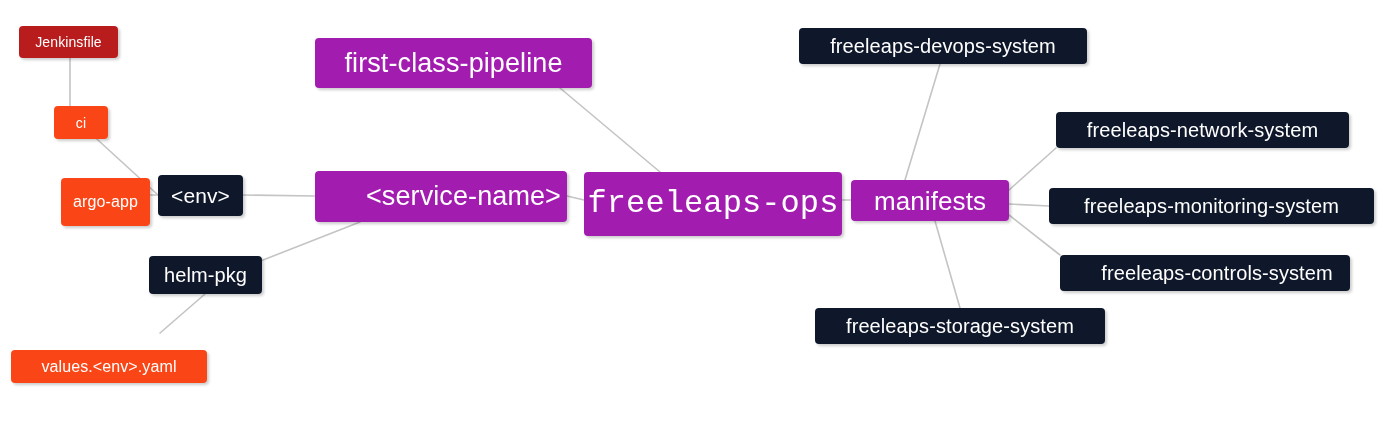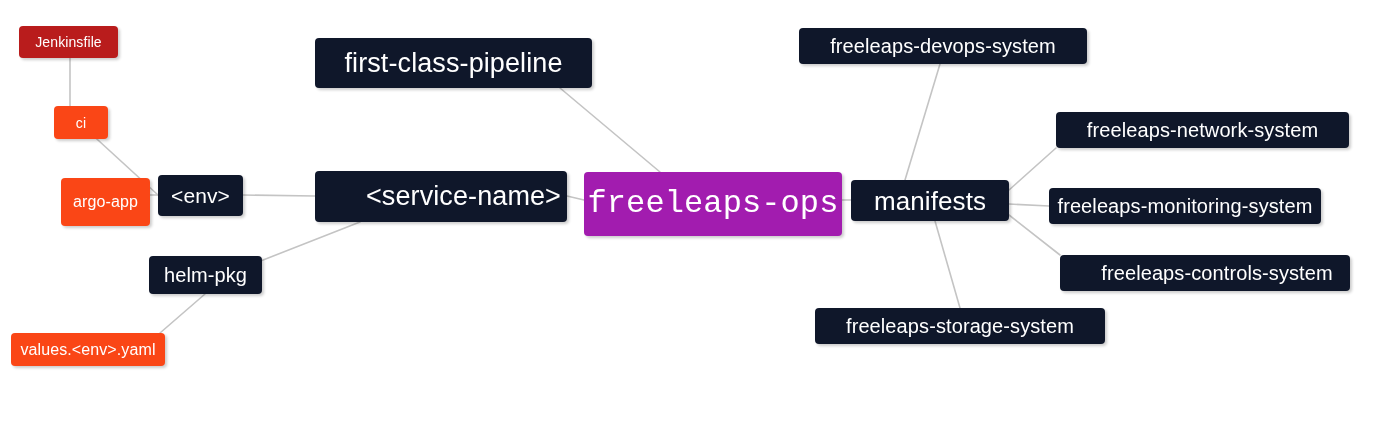--- a/index.html
+++ b/index.html
@@ -35,21 +35,21 @@
     justify-content: center;
     color: #ffffff;
     border-radius: 4px;
     white-space: nowrap;
     line-height: 1;
     letter-spacing: 0.1px;
     box-shadow: 2px 2px 3px rgba(0,0,0,0.20);
     user-select: none;
   }
   .n-root    { background: #a21caf; font-family: Liberation Mono, monospace; }
-  .n-blue    { background: #0f172a; }
+  .n-blue    { background: #a21caf; }
   .n-green   { background: #0f172a; }
   .n-red     { background: #fa4616; }
   .n-orange  { background: #b91c1c; }
 </style>
 </head>
 <body>
 
 <div id="mindmap">
   <svg id="edge-layer" width="1390" height="421" viewBox="0 0 1390 421" xmlns="http://www.w3.org/2000/svg">
       <line x1="70" y1="58" x2="70" y2="106" stroke="#c4c4c4" stroke-width="1.6" stroke-linecap="round"></line>
@@ -73,21 +73,21 @@
       </div>
       <div class="node n-red" style="left: 54px; top: 106px; width: 54px; height: 33px; font-size: 14px;">
         <span>ci</span>
       </div>
       <div class="node n-red" style="left: 33px; top: 178px; width: 89px; height: 48px; font-size: 16px; margin-left: 28px;">
         <span>argo-app</span>
       </div>
       <div class="node n-green" style="left: 158px; top: 175px; width: 85px; height: 41px; font-size: 21px;">
         <span>&lt;env&gt;</span>
       </div>
-      <div class="node n-red" style="left: 11px; top: 333px; width: 154px; height: 33px; font-size: 16px;">
+      <div class="node n-red" style="left: 11px; top: 350px; width: 196px; height: 33px; font-size: 16px;">
         <span>values.&lt;env&gt;.yaml</span>
       </div>
       <div class="node n-green" style="left: 149px; top: 256px; width: 113px; height: 38px; font-size: 20px;">
         <span>helm-pkg</span>
       </div>
       <div class="node n-blue" style="left: 315px; top: 38px; width: 277px; height: 50px; font-size: 27px;">
         <span>first-class-pipeline</span>
       </div>
       <div class="node n-blue" style="left: 315px; top: 171px; width: 252px; height: 51px; font-size: 27px; padding-left: 45px;">
         <span>&lt;service-name&gt;</span>
@@ -97,21 +97,21 @@
       </div>
       <div class="node n-blue" style="left: 851px; top: 180px; width: 158px; height: 41px; font-size: 26px;">
         <span>manifests</span>
       </div>
       <div class="node n-green" style="left: 799px; top: 28px; width: 288px; height: 36px; font-size: 20px;">
         <span>freeleaps-devops-system</span>
       </div>
       <div class="node n-green" style="left: 1056px; top: 112px; width: 293px; height: 36px; font-size: 20px;">
         <span>freeleaps-network-system</span>
       </div>
-      <div class="node n-green" style="left: 1049px; top: 188px; width: 272px; height: 36px; font-size: 20px;">
+      <div class="node n-green" style="left: 1049px; top: 188px; width: 325px; height: 36px; font-size: 20px;">
         <span>freeleaps-monitoring-system</span>
       </div>
       <div class="node n-green" style="left: 1060px; top: 255px; width: 290px; height: 36px; font-size: 20px; padding-left: 24px;">
         <span>freeleaps-controls-system</span>
       </div>
       <div class="node n-green" style="left: 815px; top: 308px; width: 290px; height: 36px; font-size: 20px;">
         <span>freeleaps-storage-system</span>
       </div>
     </div>
 </div>

